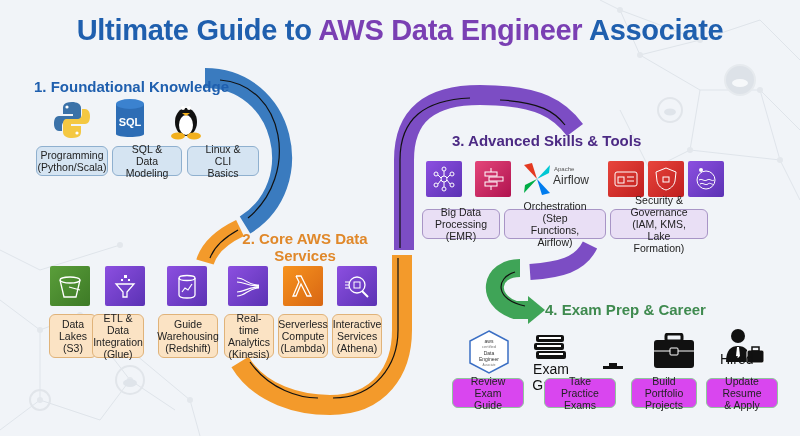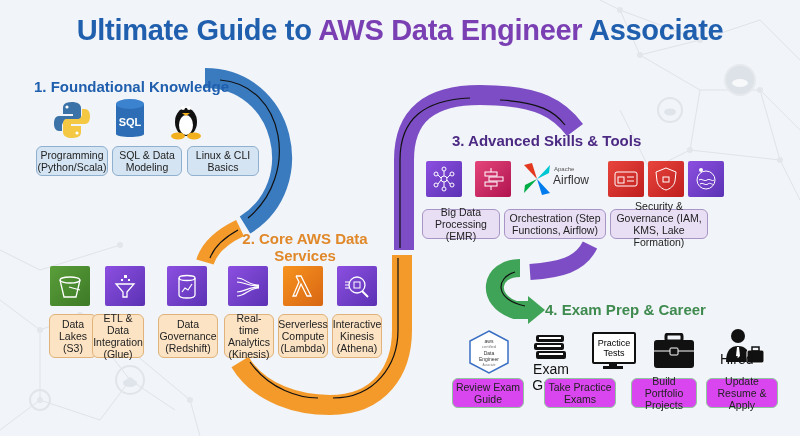--- a/index.html
+++ b/index.html
@@ -6,21 +6,21 @@
   body { width:800px; height:436px; overflow:hidden; background:#f1f4f8; font-family:"Liberation Sans", sans-serif; position:relative; }
   #bg { position:absolute; left:0; top:0; width:800px; height:436px; }
   .title { position:absolute; left:0; top:14px; width:800px; text-align:center; font-weight:bold; font-size:29px; letter-spacing:-0.3px; }
   .title .t1 { color:#1f5fae; }
   .title .t2 { color:#7a3fb3; }
   .sec { position:absolute; font-weight:bold; font-size:15px; }
   .s1 { left:34px; top:78px; color:#1f5fae; }
   .s2 { left:242px; top:230px; color:#e0882a; text-align:center; width:126px; line-height:17px; }
   .s3 { left:452px; top:132px; color:#4c2a84; }
   .s4 { left:545px; top:301px; color:#3f8a4f; }
-  .lbl { position:absolute; border-radius:6px; font-size:10.5px; text-align:center; line-height:12px; display:flex; align-items:center; justify-content:center; box-sizing:border-box; color:#222; padding:0 2px; }
+  .lbl { position:absolute; border-radius:6px; font-size:10.5px; text-align:center; line-height:12px; display:flex; align-items:center; justify-content:center; box-sizing:border-box; color:#222; padding:0 14px; }
   .b1 { background:#d5e4f2; border:1px solid #8fb0cf; height:30px; top:146px; }
   .b2 { background:#fbe3c4; border:1px solid #e0b37a; height:44px; top:314px; }
   .b3 { background:#e9dff5; border:1px solid #a895c6; height:30px; top:209px; }
   .b4 { background:#d946ef; border:1px solid #8fc59c; height:30px; top:378px; }
   .ic { position:absolute; }
   .awsic { position:absolute; width:40px; height:40px; border-radius:2px; display:flex; align-items:center; justify-content:center; }
   .tiny { position:absolute; font-size:14px; color:#111; text-align:center; }
 </style>
 </head>
 <body>
@@ -145,24 +145,24 @@
 <div class="awsic" style="left:337px;top:266px;background:linear-gradient(135deg,#8c4fe0,#5b32b4)">
   <svg width="28" height="28">
       <circle cx="14" cy="13" r="8" stroke="#fff" fill="none" stroke-width="1.3"></circle>
       <path d="M19 19 L25 25" stroke="#fff" stroke-width="2"></path>
       <path d="M2 10 L6 10 M2 13 L6 13 M2 16 L6 16" stroke="#fff" stroke-width="1"></path>
       <rect x="11" y="10" width="6" height="6" stroke="#fff" fill="none"></rect>
     </svg>
 </div>
 <div class="lbl b2" style="left:49px;width:48px">Data Lakes (S3)</div>
 <div class="lbl b2" style="left:92px;width:52px">ETL &amp; Data Integration (Glue)</div>
-<div class="lbl b2" style="left:158px;width:60px">Data Governance (Redshift)</div>
+<div class="lbl b2" style="left:158px;width:60px">Guide Warehousing (Redshift)</div>
 <div class="lbl b2" style="left:224px;width:50px">Real-time Analytics (Kinesis)</div>
 <div class="lbl b2" style="left:278px;width:50px">Serverless Compute (Lambda)</div>
-<div class="lbl b2" style="left:332px;width:50px">Interactive Kinesis (Athena)</div>
+<div class="lbl b2" style="left:332px;width:50px">Interactive Services (Athena)</div>
 
 <div class="sec s3">3. Advanced Skills &amp; Tools</div>
 <div class="awsic" style="left:426px;top:161px;width:36px;height:36px;background:linear-gradient(135deg,#8c4fe0,#5b32b4)">
   <svg width="26" height="26">
       <circle cx="13" cy="13" r="3" stroke="#fff" fill="none"></circle>
       <circle cx="5" cy="8" r="2" stroke="#fff" fill="none"></circle>
       <circle cx="21" cy="8" r="2" stroke="#fff" fill="none"></circle>
       <circle cx="5" cy="19" r="2" stroke="#fff" fill="none"></circle>
       <circle cx="21" cy="19" r="2" stroke="#fff" fill="none"></circle>
       <circle cx="13" cy="3" r="2" stroke="#fff" fill="none"></circle>
@@ -224,21 +224,20 @@
 <svg class="ic" style="left:533px;top:333px" width="36" height="28">
   <rect x="3" y="2" width="28" height="7" rx="2" fill="#111"></rect>
     <rect x="6" y="4" width="22" height="2" fill="#fff"></rect>
   <rect x="1" y="10" width="30" height="7" rx="2" fill="#111"></rect>
     <rect x="4" y="12" width="24" height="2" fill="#fff"></rect>
   <rect x="3" y="18" width="30" height="8" rx="2" fill="#111"></rect>
     <rect x="6" y="20" width="24" height="2" fill="#fff"></rect>
 </svg>
 <div class="tiny" style="left:522px;top:361px;width:58px">Exam Guide</div>
 <div class="ic" style="left:592px;top:332px;width:44px;height:38px">
-  <div style="position:absolute;left:0;top:0;width:40px;height:28px;border:2px solid #111;border-radius:2px;background:#fff;font-size:9px;line-height:10px;text-align:center;display:flex;align-items:center;justify-content:center">Practice Tests</div>
   <div style="position:absolute;left:17px;top:31px;width:8px;height:4px;background:#111"></div>
   <div style="position:absolute;left:11px;top:34px;width:20px;height:3px;background:#111"></div>
 </div>
 <svg class="ic" style="left:653px;top:333px" width="42" height="36">
   <rect x="13" y="1" width="16" height="7" rx="2" fill="none" stroke="#111" stroke-width="3"></rect>
   <rect x="1" y="7" width="40" height="28" rx="3" fill="#111"></rect>
   <path d="M1 18 L41 18" stroke="#fff" stroke-width="1"></path>
   <rect x="17" y="15" width="8" height="7" rx="1" fill="#111" stroke="#fff" stroke-width="1"></rect>
 </svg>
 <svg class="ic" style="left:723px;top:328px" width="42" height="36">

